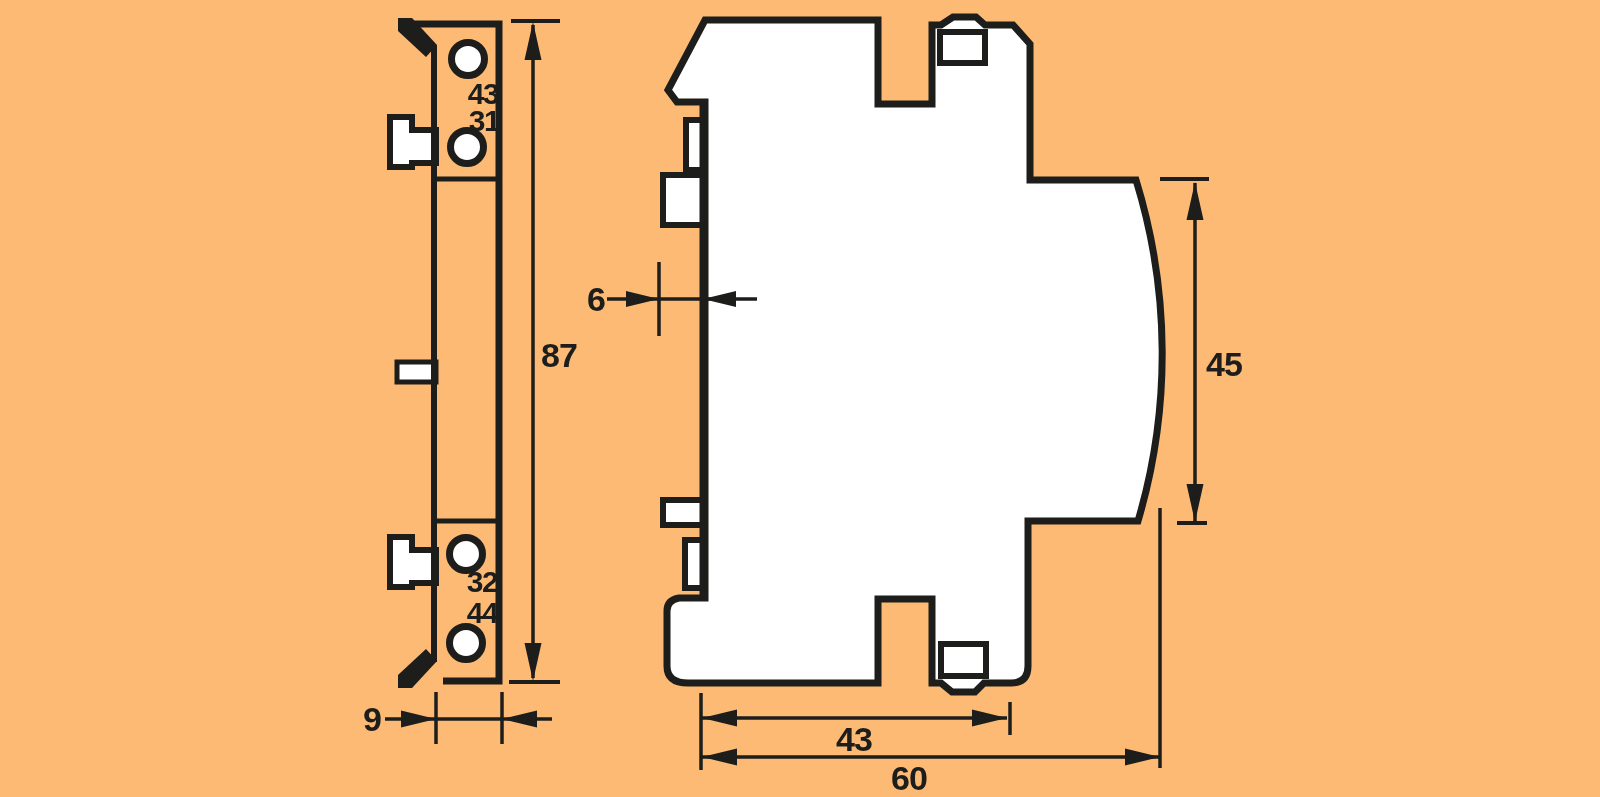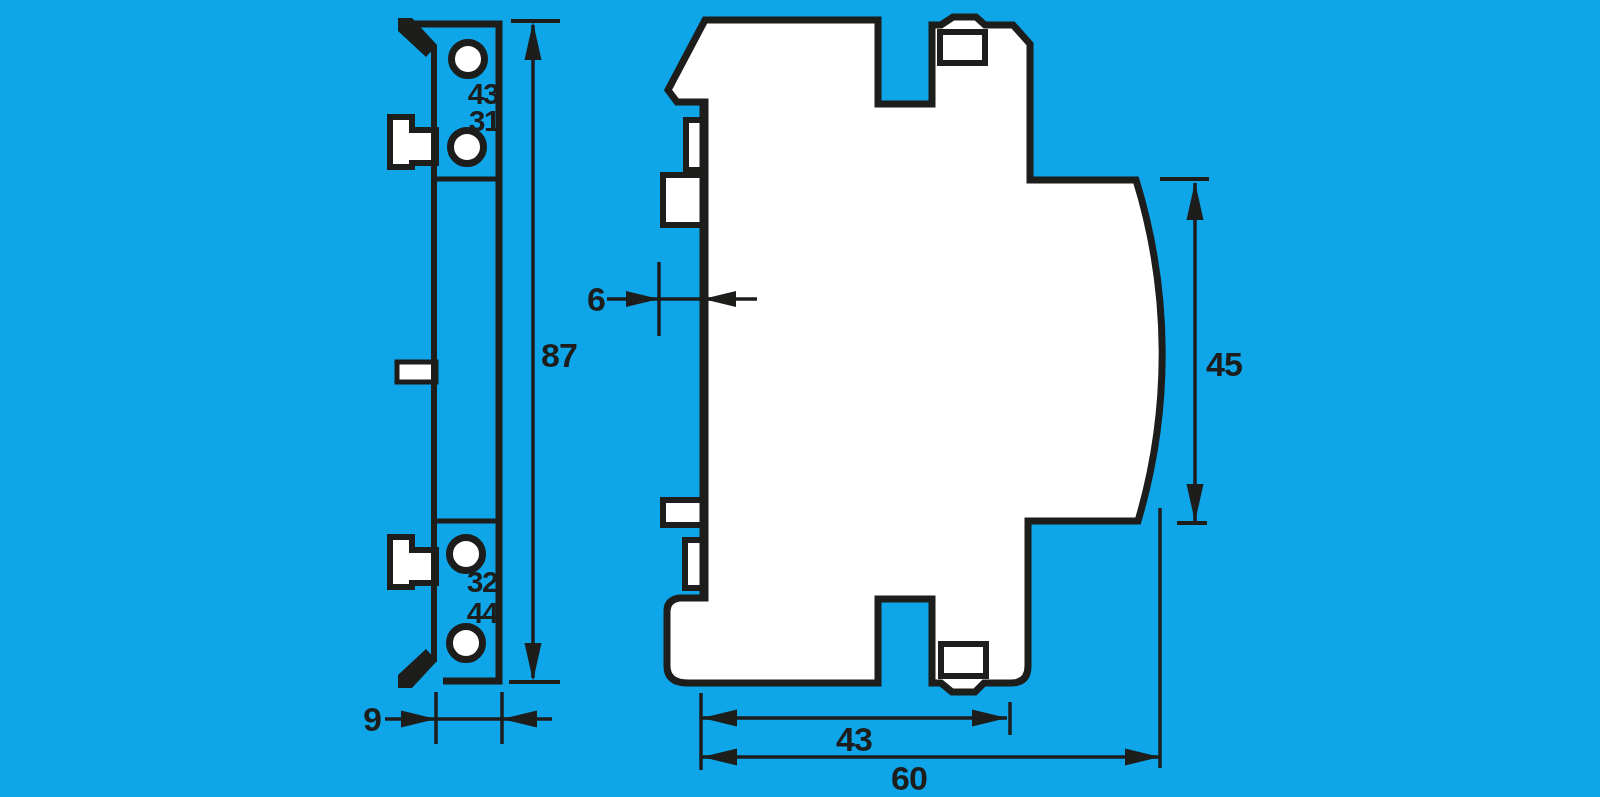--- a/index.html
+++ b/index.html
@@ -1,16 +1,16 @@
 <!DOCTYPE html>
 <html><head>
 <meta charset="utf-8">
 <style>
   html,body{margin:0;padding:0;background:#ffffff;}
-  .canvas{position:relative;width:1600px;height:797px;background:#0ea5e9;overflow:hidden;}
+  .canvas{position:relative;width:1600px;height:797px;background:#fdba74;overflow:hidden;}
   svg{display:block;}
   .outline{fill:#ffffff;stroke:#1d1d1b;stroke-width:7;stroke-linejoin:miter;}
   .stroke7{fill:none;stroke:#1d1d1b;stroke-width:7;stroke-linejoin:miter;}
   .stroke6{fill:none;stroke:#1d1d1b;stroke-width:6;}
   .stroke5{fill:none;stroke:#1d1d1b;stroke-width:5;}
   .tab{fill:#ffffff;stroke:#1d1d1b;stroke-width:6;stroke-linejoin:miter;}
   .tab5{fill:#ffffff;stroke:#1d1d1b;stroke-width:5;stroke-linejoin:miter;}
   .hole{fill:#ffffff;stroke:#1d1d1b;stroke-width:7;}
   .dimline{fill:none;stroke:#1d1d1b;stroke-width:3.5;}
   .tick{fill:none;stroke:#1d1d1b;stroke-width:4;}

